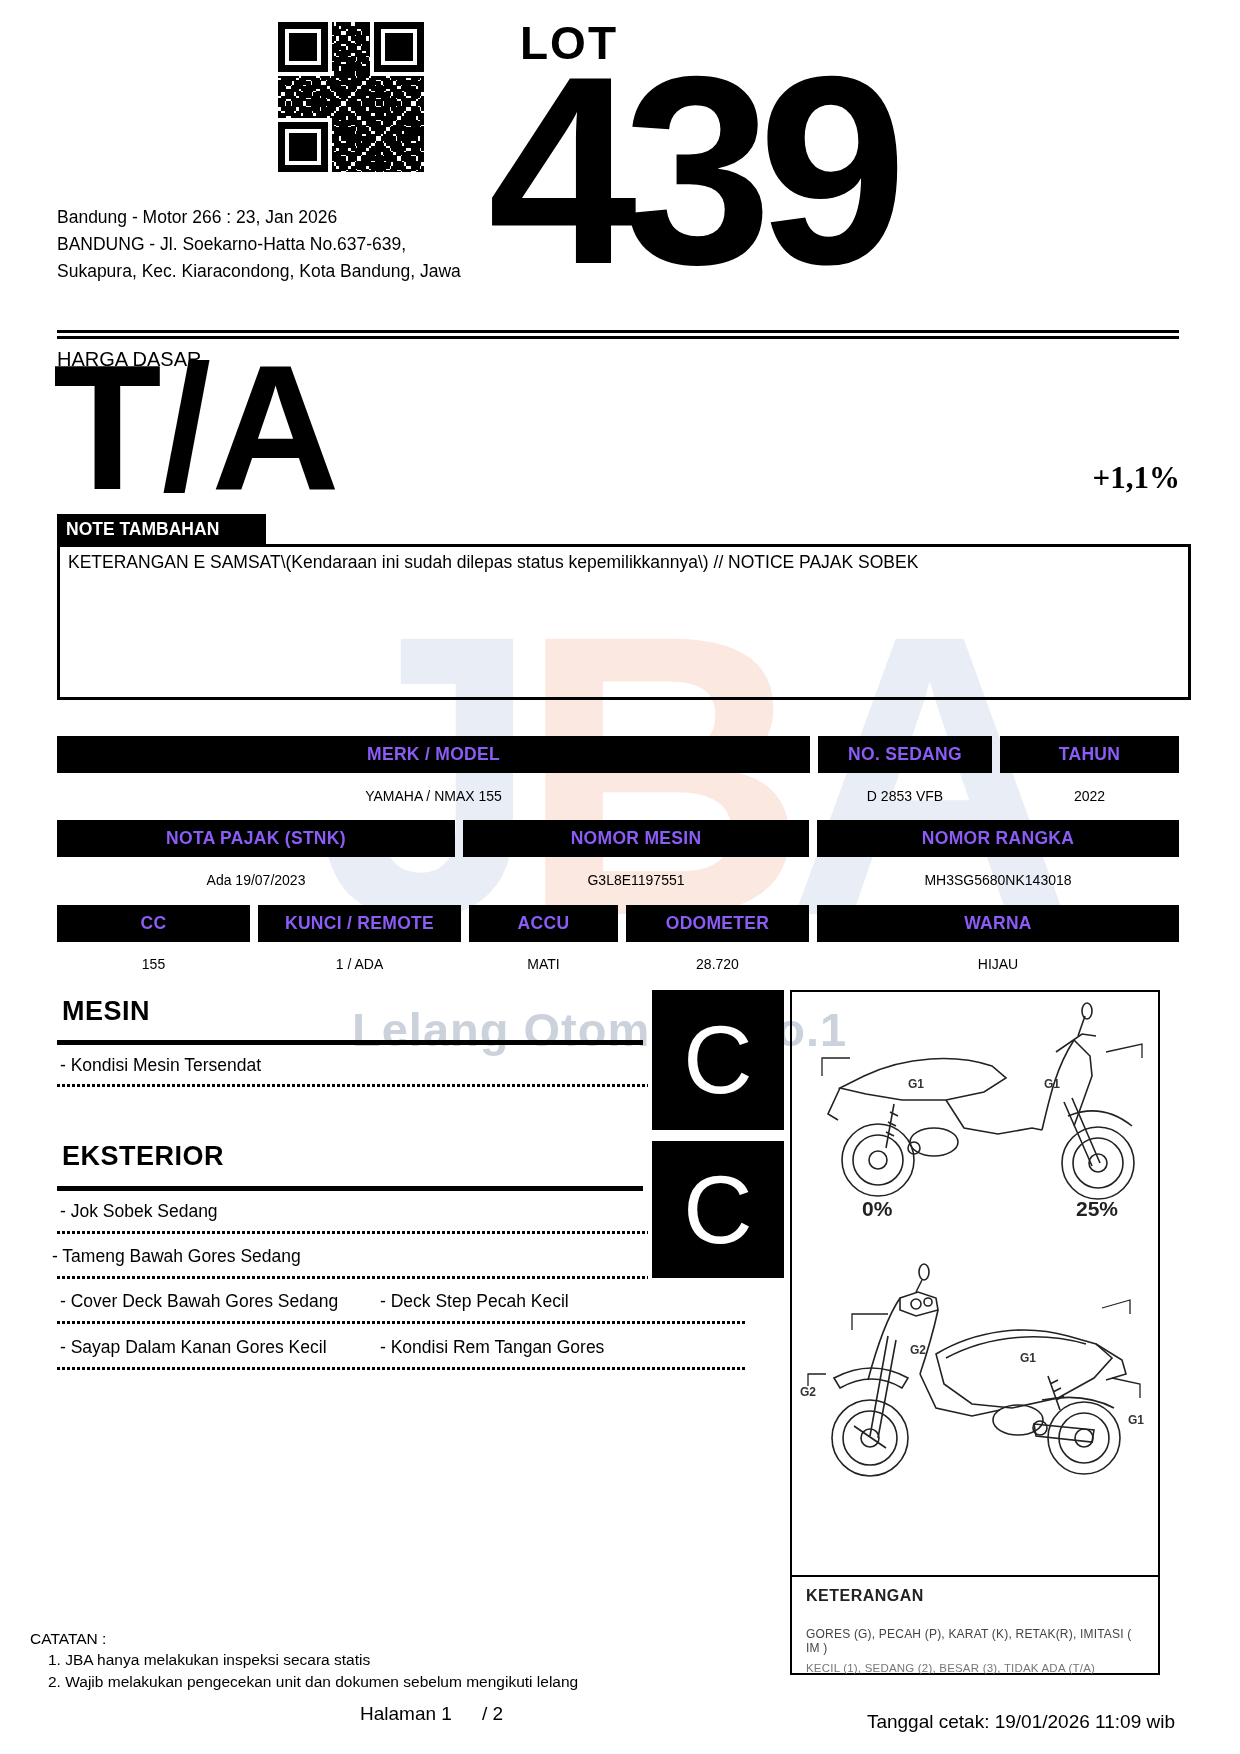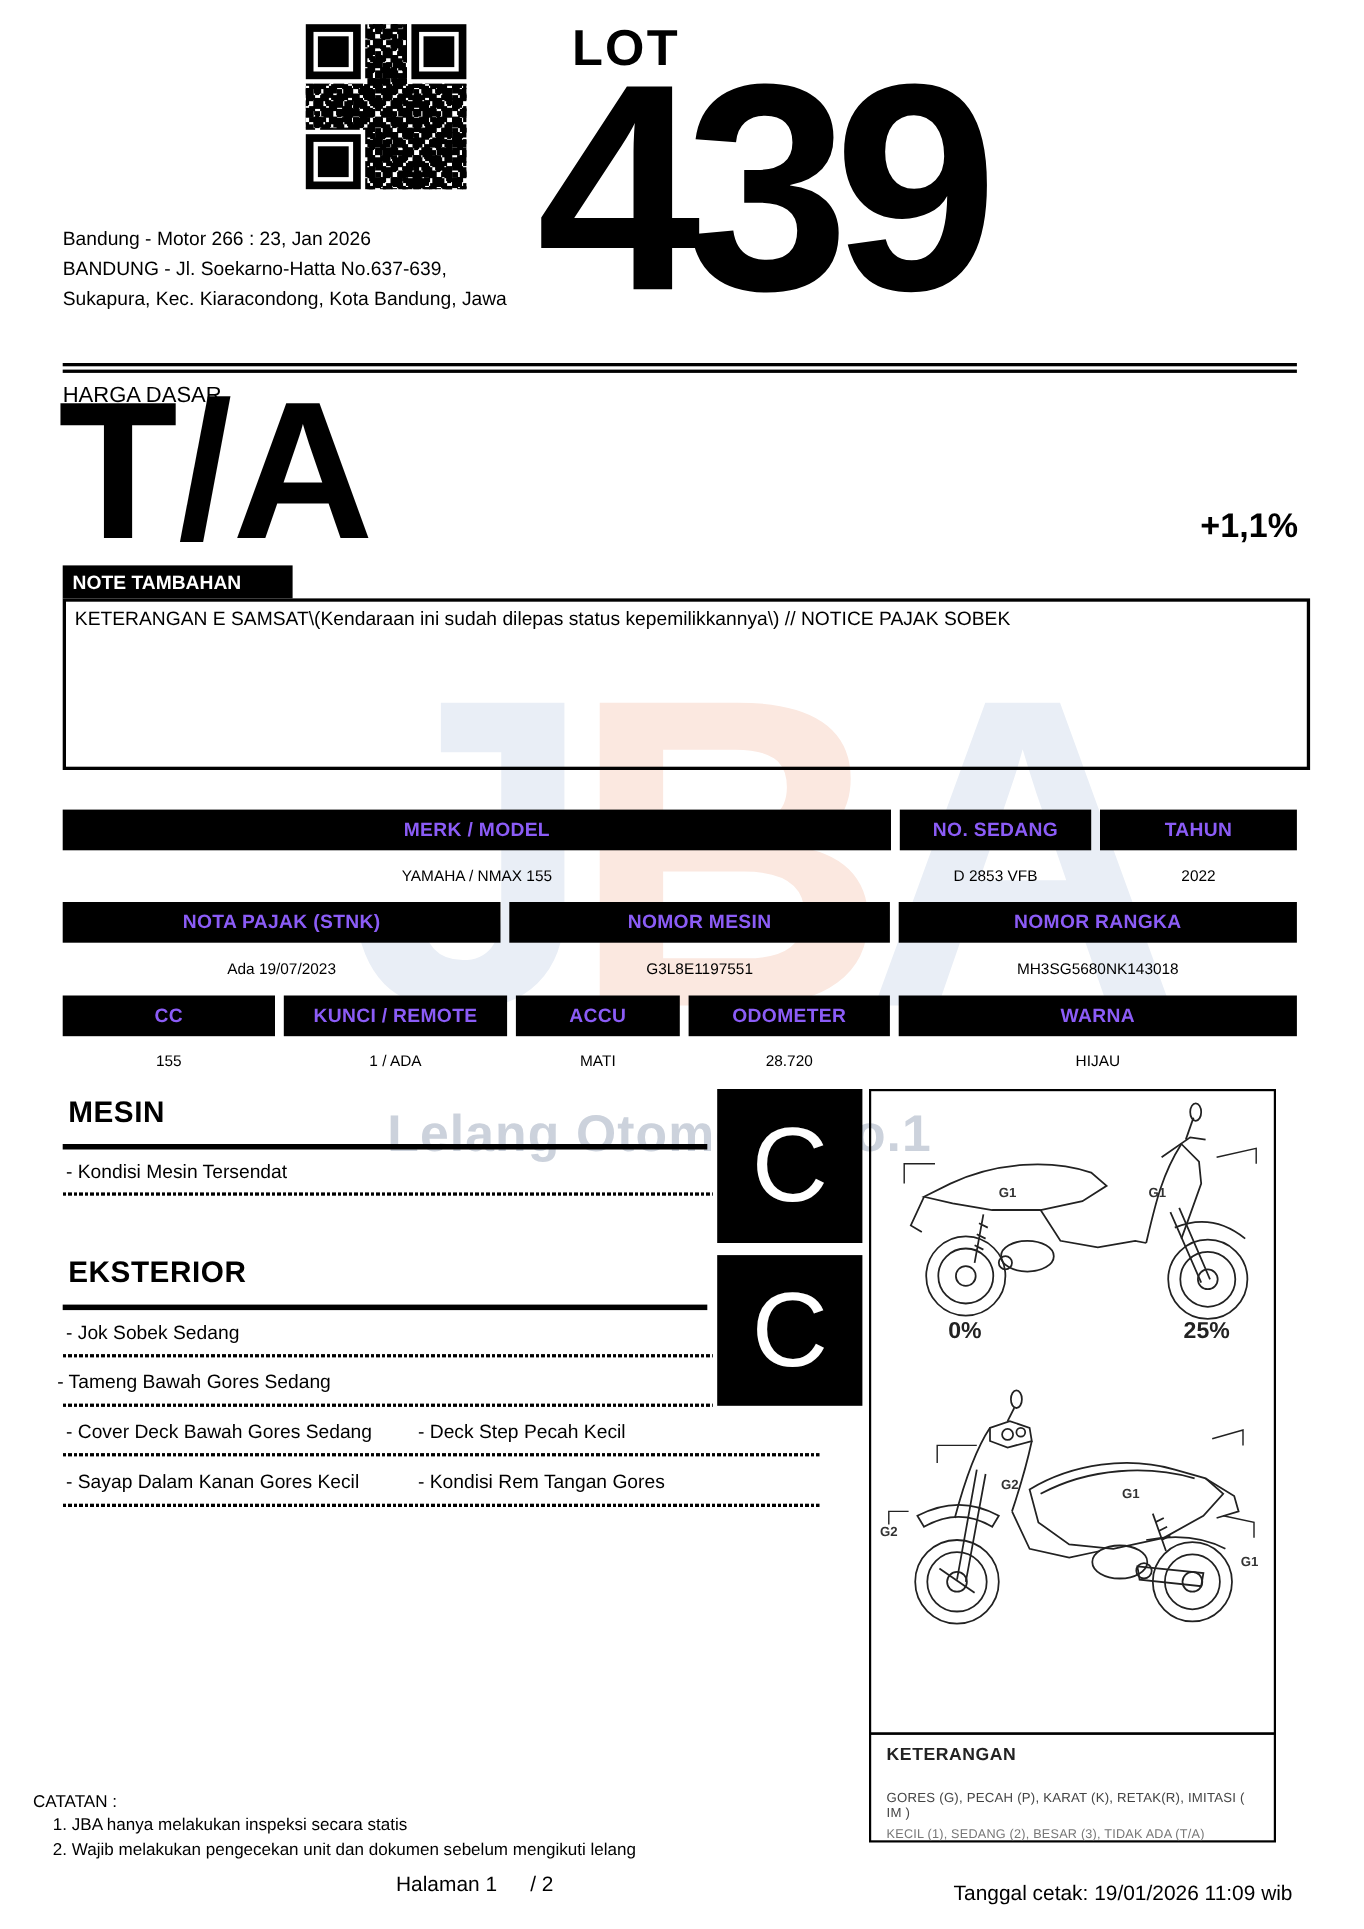--- a/index.html
+++ b/index.html
@@ -29,21 +29,21 @@
   .qr-tl{left:0;top:0;} .qr-tr{right:0;top:0;} .qr-bl{left:0;bottom:0;}
   .lot-label{position:absolute;left:520px;top:16px;font-size:46px;font-weight:bold;letter-spacing:2px;}
   .lot-number{position:absolute;left:488px;top:36px;font-size:268px;font-weight:bold;
     line-height:1;letter-spacing:-14px;}
   .addr{position:absolute;left:57px;top:204px;font-size:17.5px;line-height:1.55;}
   .dbl-rule{position:absolute;left:57px;top:330px;width:1122px;height:3px;
     border-top:3px solid #000;border-bottom:3px solid #000;}
   .harga-label{position:absolute;left:57px;top:348px;font-size:20px;}
   .harga-value{position:absolute;left:53px;top:348px;font-size:178px;font-weight:bold;line-height:0.9;}
   .increment{position:absolute;left:1020px;top:460px;width:160px;text-align:right;
-    font-size:31px;font-weight:bold;}
+    font-size:31px;font-weight:bold;font-family:Liberation Serif, serif;}
   .note-label{position:absolute;left:57px;top:514px;width:200px;height:30px;background:#000;
     color:#fff;font-size:17.5px;font-weight:bold;display:flex;align-items:center;padding-left:9px;}
   .note-box{position:absolute;left:57px;top:544px;width:1112px;height:140px;
     border:3px solid #000;font-size:17.5px;padding:5px 8px;box-sizing:content-box;}
   
   .hdr-cell{position:absolute;height:37px;background:#000;color:#8b5cf6;font-size:17.5px;
     font-weight:bold;display:flex;align-items:center;justify-content:center;letter-spacing:.3px;}
   .val-cell{position:absolute;height:44px;font-size:14px;display:flex;align-items:center;
     justify-content:center;}
   

